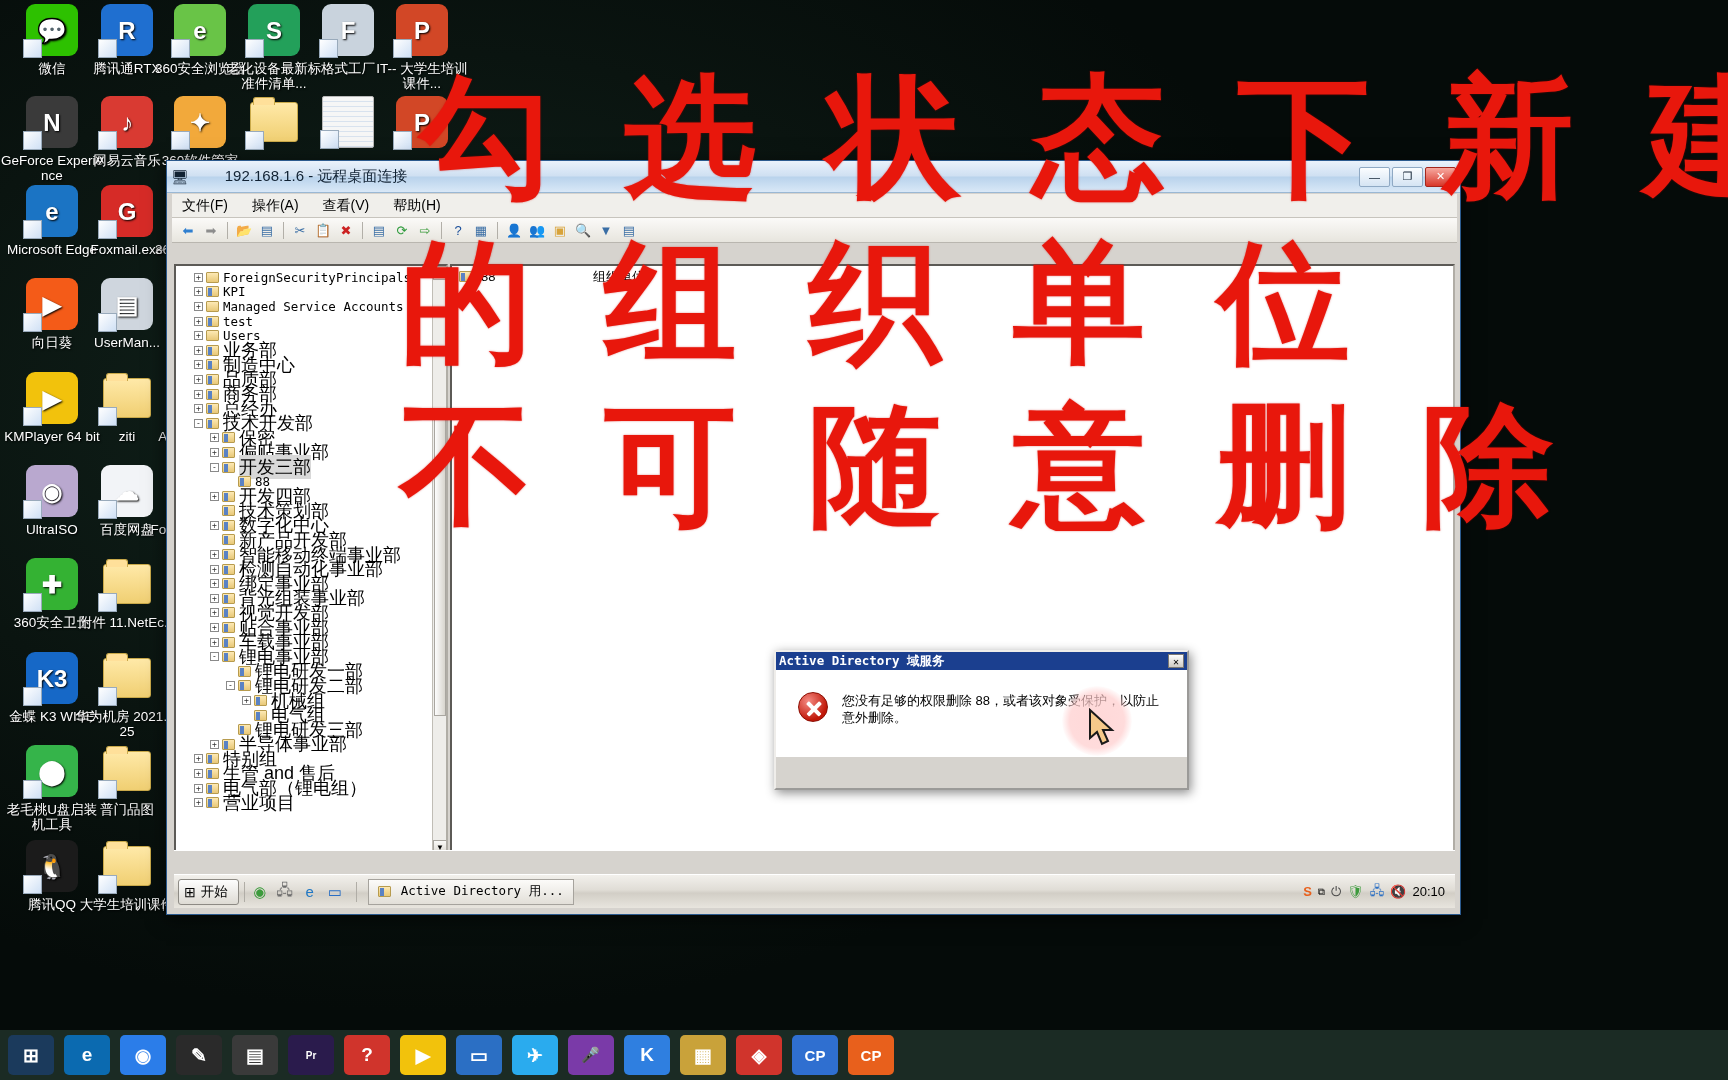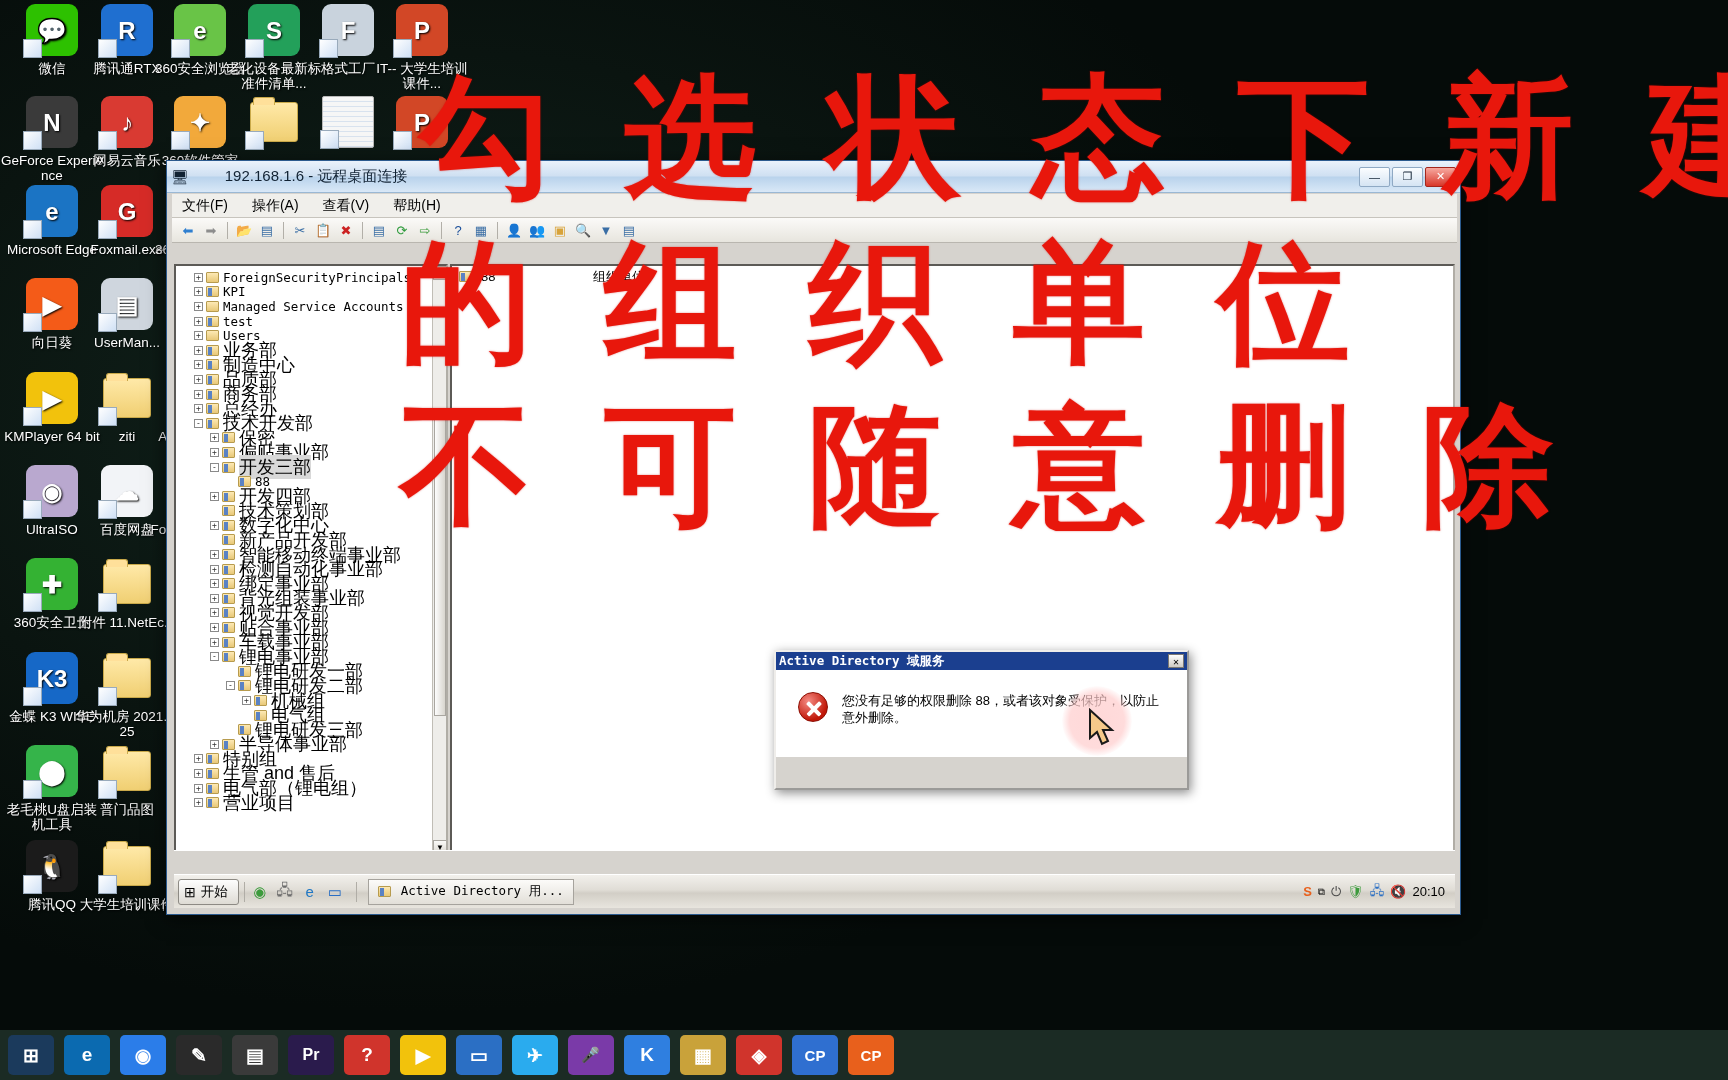--- a/index.html
+++ b/index.html
@@ -660,21 +660,21 @@
     <div class="aline" style="left: 400px; top: 215px; font-size: 132px; color: rgb(232, 23, 12);">的 组 织 单 位</div>
     <div class="aline" style="left: 400px; top: 378px; font-size: 132px; color: rgb(232, 23, 12);">不 可 随 意 删 除</div>
   </div>
 
 <div id="hosttask">
     <div class="htile" style="background: rgb(27, 58, 92); font-size: 19px;">⊞</div>
     <div class="htile" style="background: rgb(11, 106, 176); font-size: 19px;">e</div>
     <div class="htile" style="background: rgb(43, 125, 233); font-size: 19px;">◉</div>
     <div class="htile" style="background: rgb(42, 42, 42); font-size: 19px;">✎</div>
     <div class="htile" style="background: rgb(58, 58, 58); font-size: 19px;">▤</div>
-    <div class="htile" style="background: rgb(42, 27, 76); font-size: 16px;">Pr</div>
+    <div class="htile" style="background: rgb(42, 27, 76); font-size: 10px;">Pr</div>
     <div class="htile" style="background: rgb(208, 52, 44); font-size: 19px;">?</div>
     <div class="htile" style="background: rgb(242, 194, 12); font-size: 19px;">▶</div>
     <div class="htile" style="background: rgb(43, 111, 196); font-size: 19px;">▭</div>
     <div class="htile" style="background: rgb(42, 171, 238); font-size: 19px;">✈</div>
     <div class="htile" style="background: rgb(122, 58, 168); font-size: 15px;">🎤</div>
     <div class="htile" style="background: rgb(47, 127, 224); font-size: 19px;">K</div>
     <div class="htile" style="background: rgb(201, 162, 58); font-size: 19px;">▦</div>
     <div class="htile" style="background: rgb(208, 52, 44); font-size: 19px;">◈</div>
     <div class="htile" style="background: rgb(47, 111, 208); font-size: 15px;">CP</div>
     <div class="htile" style="background: rgb(232, 96, 28); font-size: 15px;">CP</div>

